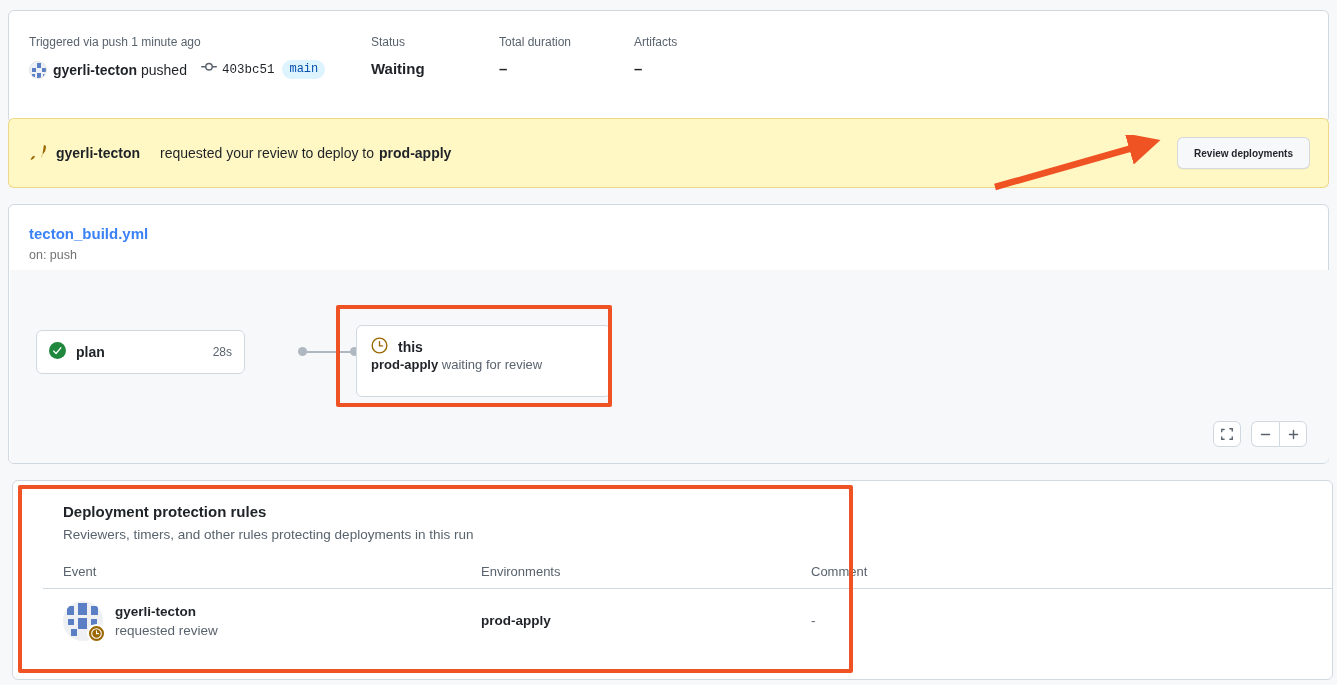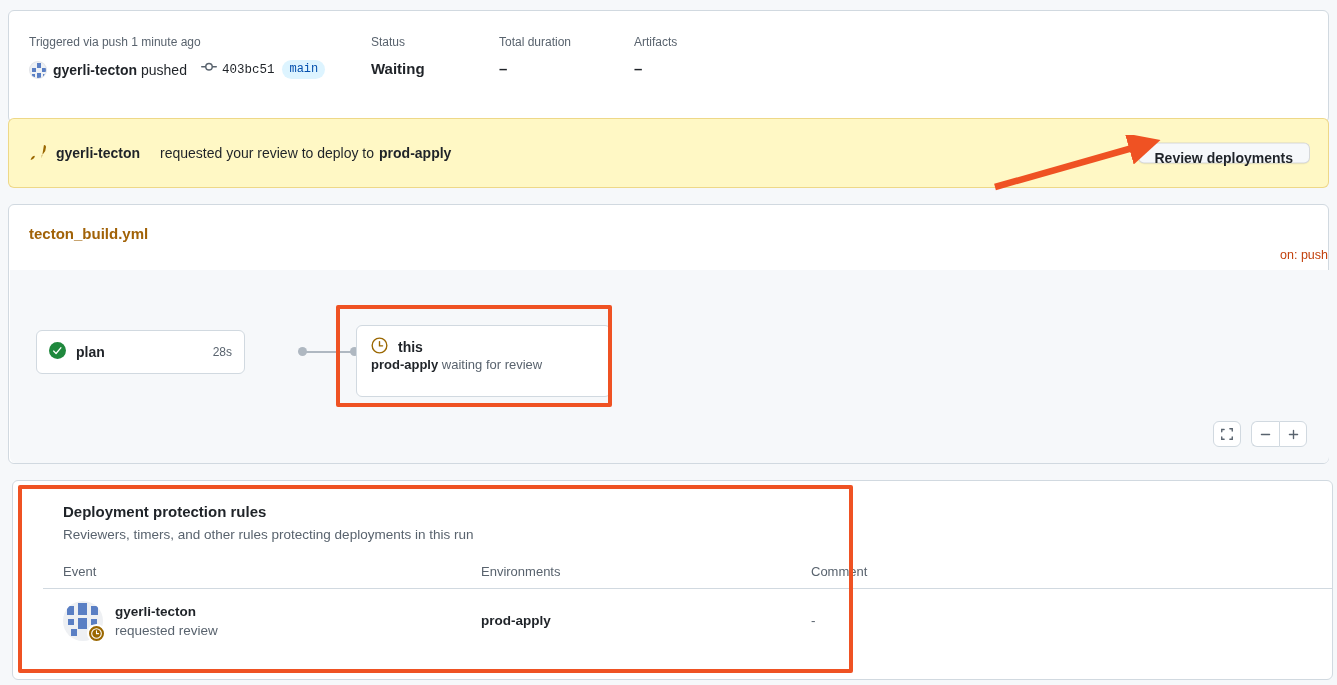--- a/index.html
+++ b/index.html
@@ -114,36 +114,36 @@
 
   #review-deployments-button {
     position: absolute;
     right: 18px;
     top: 50%;
     transform: translateY(-50%);
     background: #f6f8fa;
     border: 1px solid rgba(31,35,40,0.15);
     border-radius: 6px;
     padding: 6px 16px;
-    font-size: 14px;
+    font-size: 10px;
     font-weight: 600;
     color: #1f2328;
     font-family: "Liberation Sans", sans-serif;
     cursor: pointer;
-    height: 21px;
+    height: 32px;
     box-shadow: 0 1px 0 rgba(31,35,40,0.04);
   }
 
   
   #workflow-card {
     left: 8px; top: 204px; width: 1321px; height: 260px;
   }
   .wf-header { padding: 18px 0 0 20px; }
-  .wf-title { font-size: 15px; font-weight: 700; color: #a16207; line-height: 22px;}
-  .wf-sub { font-size: 12.5px; color: #c2410c; margin-top: 3px; text-align: right; }
+  .wf-title { font-size: 15px; font-weight: 700; color: #3b82f6; line-height: 22px;}
+  .wf-sub { font-size: 12.5px; color: #737373; margin-top: 3px; }
 
   .graph-canvas {
     position: absolute;
     left: 1px; top: 65px;
     width: 1319px; height: 193px;
     background: #f6f8fa;
     border-bottom-left-radius: 6px;
     border-bottom-right-radius: 6px;
   }
 

